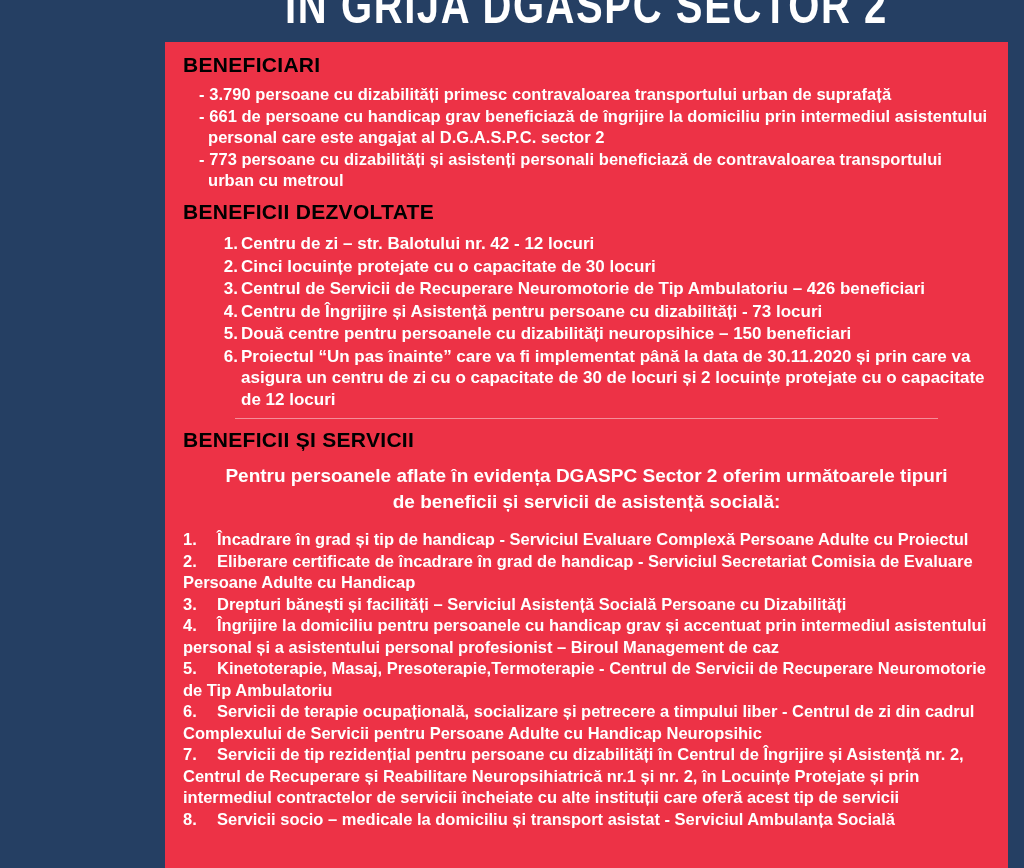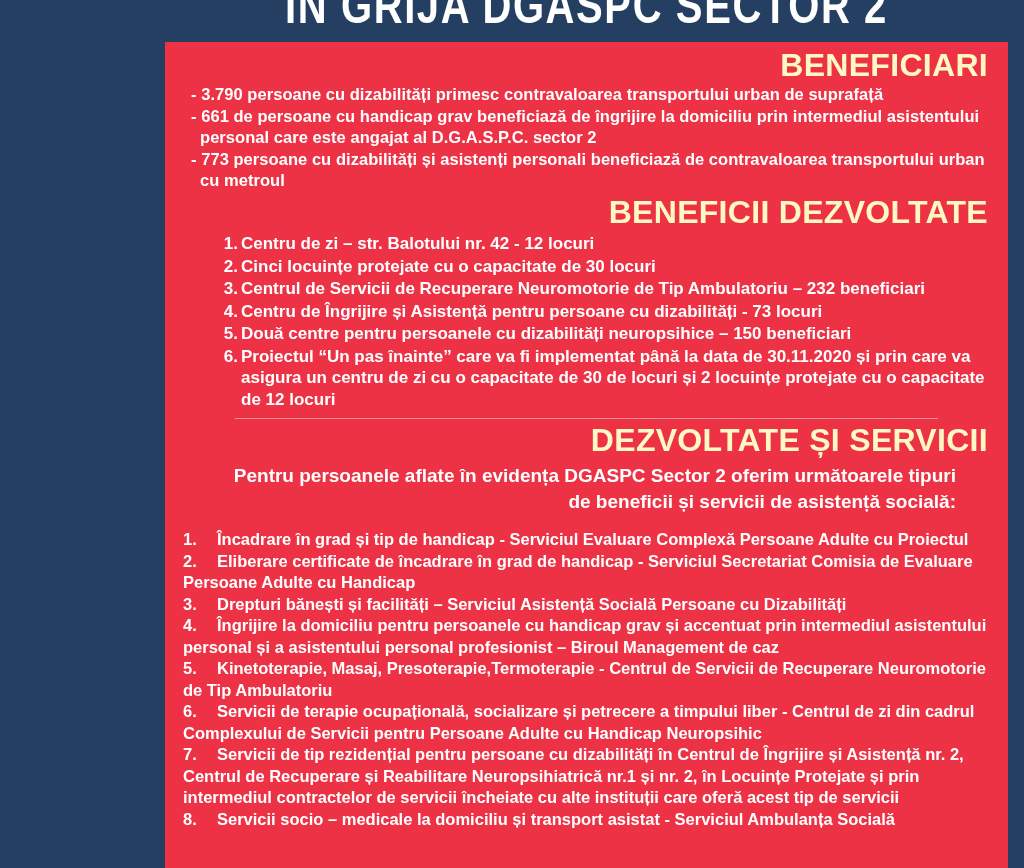--- a/index.html
+++ b/index.html
@@ -49,26 +49,26 @@
     top: 42px;
     width: 843px;
     height: 826px;
     background: #ED3246;
     color: #FFFFFF;
     box-sizing: border-box;
     padding: 0 18px 0 18px;
   }
 
   .section-head {
-    text-align: right;
+    text-align: left;
     font-weight: 700;
-    font-size: 32px;
+    font-size: 21px;
     line-height: 30px;
     letter-spacing: 0.3px;
-    color: #fef9c3;
+    color: #000000;
     padding-right: 2px;
   }
   #head-beneficiari { margin-top: 8px; }
   #head-servicii    { margin-top: 6px; }
   #head-benef-serv  { margin-top: 2px; }
 
   .divider {
     height: 1px;
     background: rgba(255,255,255,0.45);
     margin: 8px 52px 6px 52px;
@@ -78,21 +78,21 @@
   #beneficiari-list {
     margin: 4px 0 0 0;
     padding: 0;
     list-style: none;
   }
   #beneficiari-list li {
     font-weight: 700;
     font-size: 16.5px;
     line-height: 21px;
     letter-spacing: 0.05px;
-    margin: 0 0 1px 8px;
+    margin: 0 0 1px 16px;
     text-indent: -9px;
     padding-left: 9px;
   }
 
   
   #servicii-list {
     margin: 6px 0 2px 0;
     padding: 0 0 0 38px;
     list-style: none;
     counter-reset: dz;
@@ -111,21 +111,21 @@
     position: absolute;
     left: 0;
     top: 0;
     width: 17px;
     text-align: right;
     font-weight: 700;
   }
 
   
   #intro-text {
-    text-align: right;
+    text-align: center;
     font-weight: 700;
     font-size: 19px;
     line-height: 26px;
     margin: 8px 34px 0 34px;
   }
 
   
   #benefits-list {
     margin: 14px 0 0 0;
     padding: 0;
@@ -162,29 +162,29 @@
       <li>- 3.790 persoane cu dizabilități primesc contravaloarea transportului urban de suprafață</li>
       <li>- 661 de persoane cu handicap grav beneficiază de îngrijire la domiciliu prin intermediul asistentului personal care este angajat al D.G.A.S.P.C. sector 2</li>
       <li>- 773 persoane cu dizabilități și asistenți personali beneficiază de contravaloarea transportului urban cu metroul</li>
     </ul>
 
     <div class="section-head" id="head-servicii">BENEFICII DEZVOLTATE</div>
 
     <ol id="servicii-list">
       <li>Centru de zi – str. Balotului nr. 42 - 12 locuri</li>
       <li>Cinci locuințe protejate cu o capacitate de 30 locuri</li>
-      <li>Centrul de Servicii de Recuperare Neuromotorie de Tip Ambulatoriu – 232 beneficiari</li>
+      <li>Centrul de Servicii de Recuperare Neuromotorie de Tip Ambulatoriu – 426 beneficiari</li>
       <li>Centru de Îngrijire și Asistență pentru persoane cu dizabilități - 73 locuri</li>
       <li>Două centre pentru persoanele cu dizabilități neuropsihice – 150 beneficiari</li>
       <li>Proiectul “Un pas înainte” care va fi implementat până la data de 30.11.2020 și prin care va asigura un centru de zi cu o capacitate de 30 de locuri și 2 locuințe protejate cu o capacitate de 12 locuri</li>
     </ol>
 
     <div class="divider"></div>
 
-    <div class="section-head" id="head-benef-serv">DEZVOLTATE ȘI SERVICII</div>
+    <div class="section-head" id="head-benef-serv">BENEFICII ȘI SERVICII</div>
 
     <div id="intro-text">Pentru persoanele aflate în evidența DGASPC Sector 2 oferim următoarele tipuri de beneficii și servicii de asistență socială:</div>
 
     <ol id="benefits-list">
       <li>Încadrare în grad și tip de handicap - Serviciul Evaluare Complexă Persoane Adulte cu Proiectul</li>
       <li>Eliberare certificate de încadrare în grad de handicap - Serviciul Secretariat Comisia de Evaluare Persoane Adulte cu Handicap</li>
       <li>Drepturi bănești și facilități – Serviciul Asistență Socială Persoane cu Dizabilități</li>
       <li>Îngrijire la domiciliu pentru persoanele cu handicap grav și accentuat prin intermediul asistentului personal și a asistentului personal profesionist – Biroul Management de caz</li>
       <li>Kinetoterapie, Masaj, Presoterapie,Termoterapie - Centrul de Servicii de Recuperare Neuromotorie de Tip Ambulatoriu</li>
       <li>Servicii de terapie ocupațională, socializare și petrecere a timpului liber - Centrul de zi din cadrul Complexului de Servicii pentru Persoane Adulte cu Handicap Neuropsihic</li>

